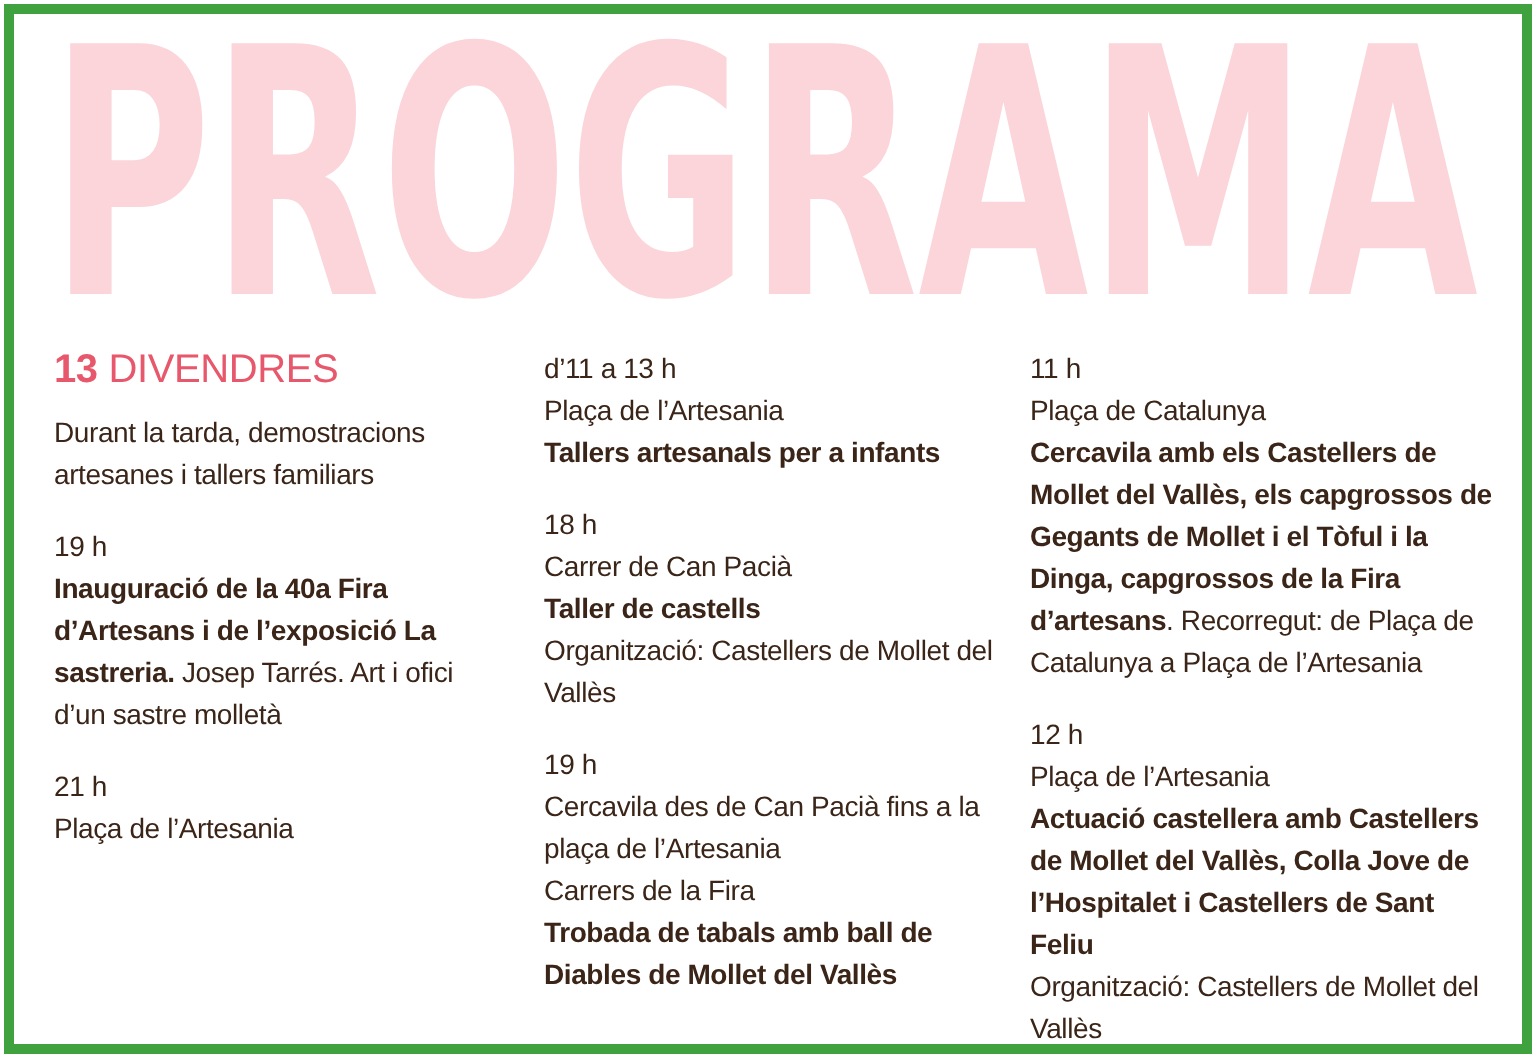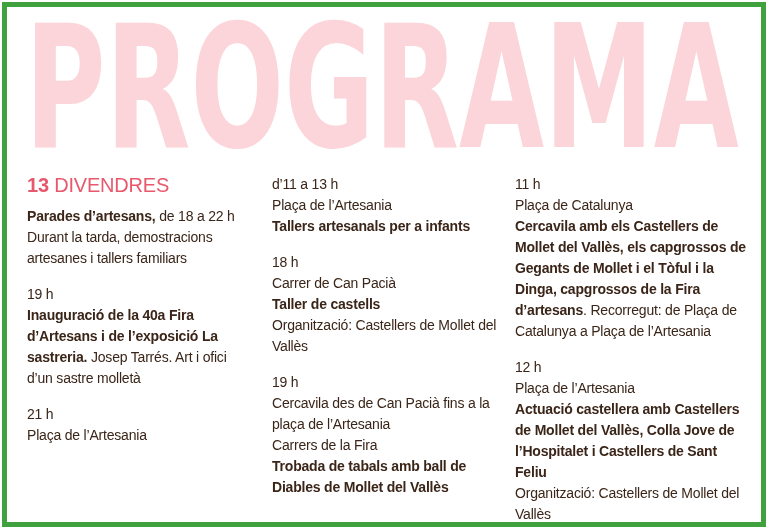--- a/index.html
+++ b/index.html
@@ -69,21 +69,20 @@
   <div id="frame"></div>
 
   <svg id="title-svg" viewBox="0 0 716 142" preserveAspectRatio="none">
     <text x="0" y="131" font-size="172" textLength="714" lengthAdjust="spacingAndGlyphs">PROGRAMA</text>
   </svg>
 
   <div id="columns">
       <div class="column">
         <div class="day-heading"><span class="day-number">13</span><span class="day-name"> DIVENDRES</span></div>
         <div class="event">
-          <p class="line"><span class="b">Parades d’artesans,</span><span> de 18 a 22 h</span></p>
           <p class="line"><span>Durant la tarda, demostracions artesanes i tallers familiars</span></p>
         </div>
         <div class="event">
           <p class="line"><span>19 h</span></p>
           <p class="line"><span class="b">Inauguració de la 40a Fira d’Artesans i de l’exposició La sastreria.</span><span> Josep Tarrés. Art i ofici d’un sastre molletà</span></p>
         </div>
         <div class="event">
           <p class="line"><span>21 h</span></p>
           <p class="line"><span>Plaça de l’Artesania</span></p>
         </div>

